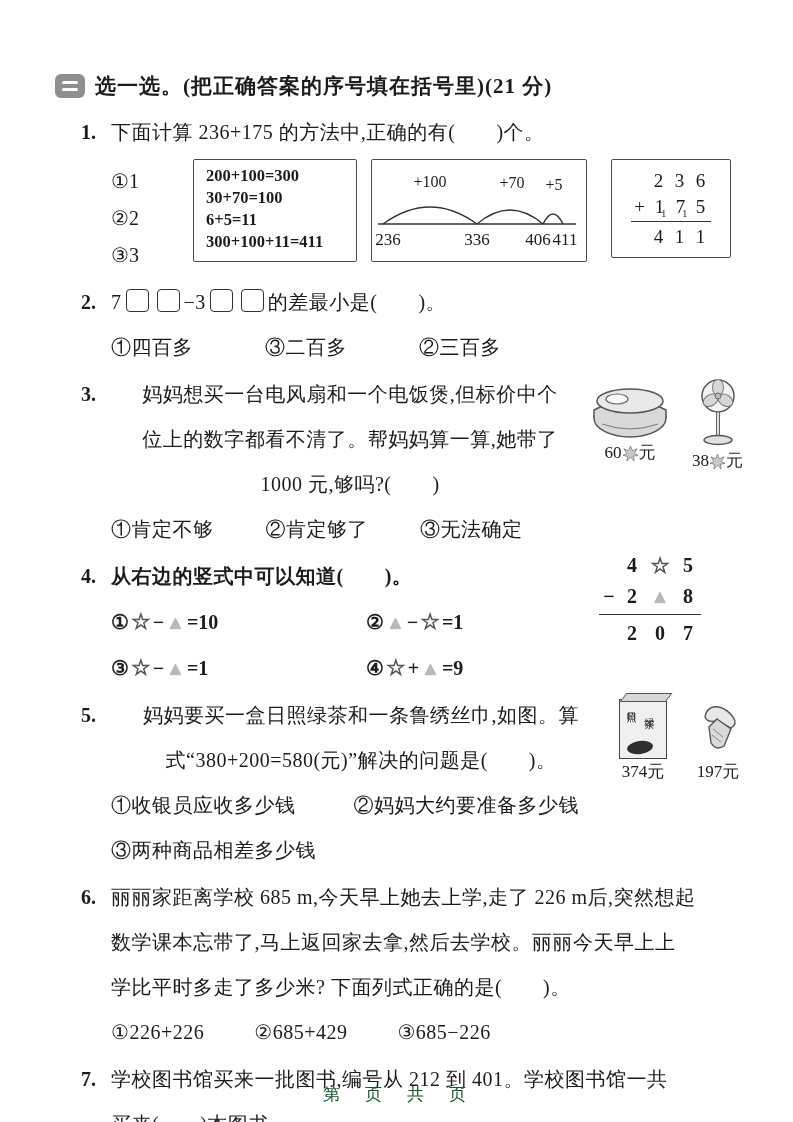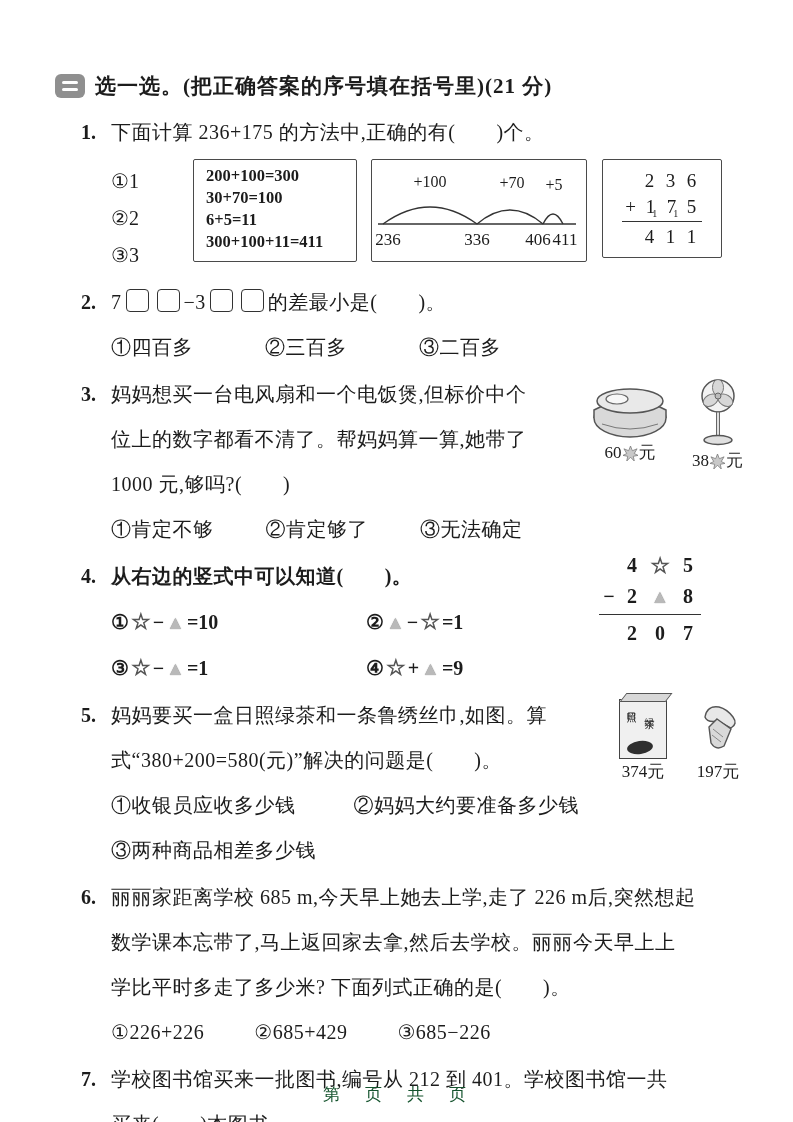--- a/index.html
+++ b/index.html
@@ -30,36 +30,36 @@
   .qline{font-size:20px;line-height:45px;letter-spacing:0.5px;white-space:nowrap;}
   .opts{display:flex;font-size:20px;line-height:45px;letter-spacing:0.5px;}
 
   
   .q1row{display:flex;align-items:flex-start;margin-top:4px;}
   .q1choices{width:82px;flex-shrink:0;padding-top:4px;}
   .q1choices span{display:block;font-size:20px;line-height:37px;}
   .mbox{border:1.6px solid #4a4a4a;border-radius:2px;background:#fff;}
   .box1{width:150px;height:96px;padding:5px 0 0 12px;margin-right:14px;}
   .box1 div{font-size:16.5px;line-height:22px;font-family:"Liberation Serif",serif;font-weight:bold;}
-  .box2{width:214px;height:101px;margin-right:15px;}
+  .box2{width:214px;height:101px;margin-right:24px;}
   .box3{width:118px;height:97px;display:flex;align-items:center;justify-content:center;}
 
   
   .cmrow{display:grid;grid-template-columns:17px 21px 21px 21px;justify-items:center;font-size:19px;line-height:26px;}
   .cmunder{border-bottom:1.7px solid #333;padding-bottom:1px;margin-bottom:2px;}
   sub.carry{font-size:10px;line-height:10px;margin-left:-3px;margin-right:-4px;vertical-align:-4px;}
 
   
   .blank-box{
     display:inline-block;width:21px;height:21px;border:1.6px solid #333;border-radius:4px;
     vertical-align:-3px;margin:0 4px;background:#fff;
   }
 
   
-  .qsplit{display:flex;}
+  .qsplit{display:flex;text-align:center;}
   .qtextcol{flex-shrink:0;}
   .imgcol{margin-left:auto;display:flex;align-items:flex-start;}
   .imgitem{display:flex;flex-direction:column;align-items:center;}
   .price{font-size:17px;line-height:22px;margin-top:2px;white-space:nowrap;display:flex;align-items:center;}
   .price svg{margin:0 1px;}
 
   
   .q4wrap{position:relative;font-weight:bold;}
   .q4grid{display:grid;grid-template-columns:255px auto;width:480px;font-size:20px;line-height:45px;}
   .sym{display:inline-block;padding:0 2px;}
@@ -162,22 +162,22 @@
     </div>
 
     <div class="q mt6">
       <span class="qnum">2.</span>
       <div class="qbody">
         <div class="qline">
           <span>7</span><span class="blank-box"></span><span class="blank-box"></span><span>−3</span><span class="blank-box"></span><span class="blank-box"></span><span>的差最小是(　　)。</span>
         </div>
         <div class="opts" style="gap:72px;">
           <span>①四百多</span>
+          <span>③二百多</span>
           <span>②三百多</span>
-          <span>③二百多</span>
         </div>
       </div>
     </div>
 
     <div class="q mt2">
       <span class="qnum">3.</span>
       <div class="qbody">
         <div class="qsplit">
           <div class="qtextcol" style="width:478px;">
             <div class="qline">妈妈想买一台电风扇和一个电饭煲,但标价中个</div>

